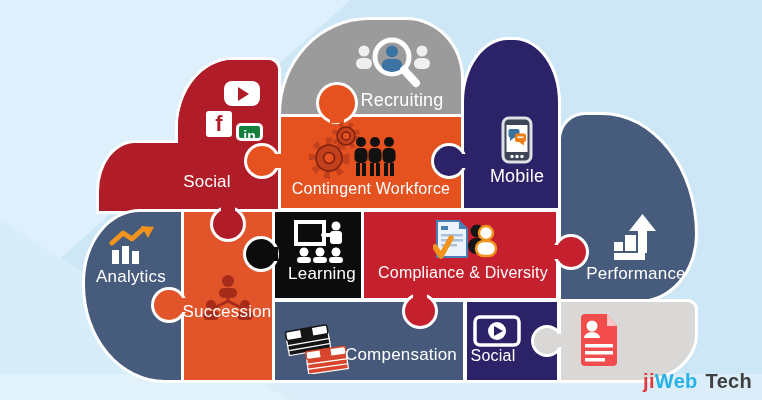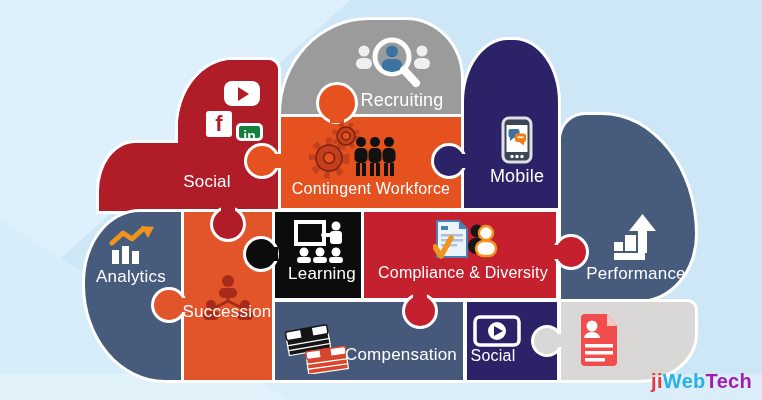--- a/index.html
+++ b/index.html
@@ -91,21 +91,21 @@
   #analytics-icon{left:108px;top:226px;}
   #succession-icon{left:200px;top:274px;}
   #learning-icon{left:293px;top:219px;}
   #compliance-icon{left:433px;top:217px;}
   #performance-icon{left:610px;top:214px;}
   #compensation-icon{left:283px;top:324px;}
   #video-icon{left:473px;top:315px;}
   #resume-icon{left:577px;top:312px;}
 
   .logo{position:absolute;right:10px;bottom:7px;font-size:20px;font-weight:bold;letter-spacing:.3px;}
-  .logo .ji{color:#e23a3e;} .logo .web{color:#29b2e6;} .logo .tech{color:#a21caf;}
+  .logo .ji{color:#e23a3e;} .logo .web{color:#29b2e6;} .logo .tech{color:#404040;margin-left:8px;}
 </style>
 </head>
 <body>
 
 <div class="stage">
   <div class="bgwedge" id="wedge-a"></div>
   <div class="bgwedge" id="wedge-b"></div>
   <div id="wedge-c"></div>
 
   <div class="piece c-red" id="social-bump"></div>

